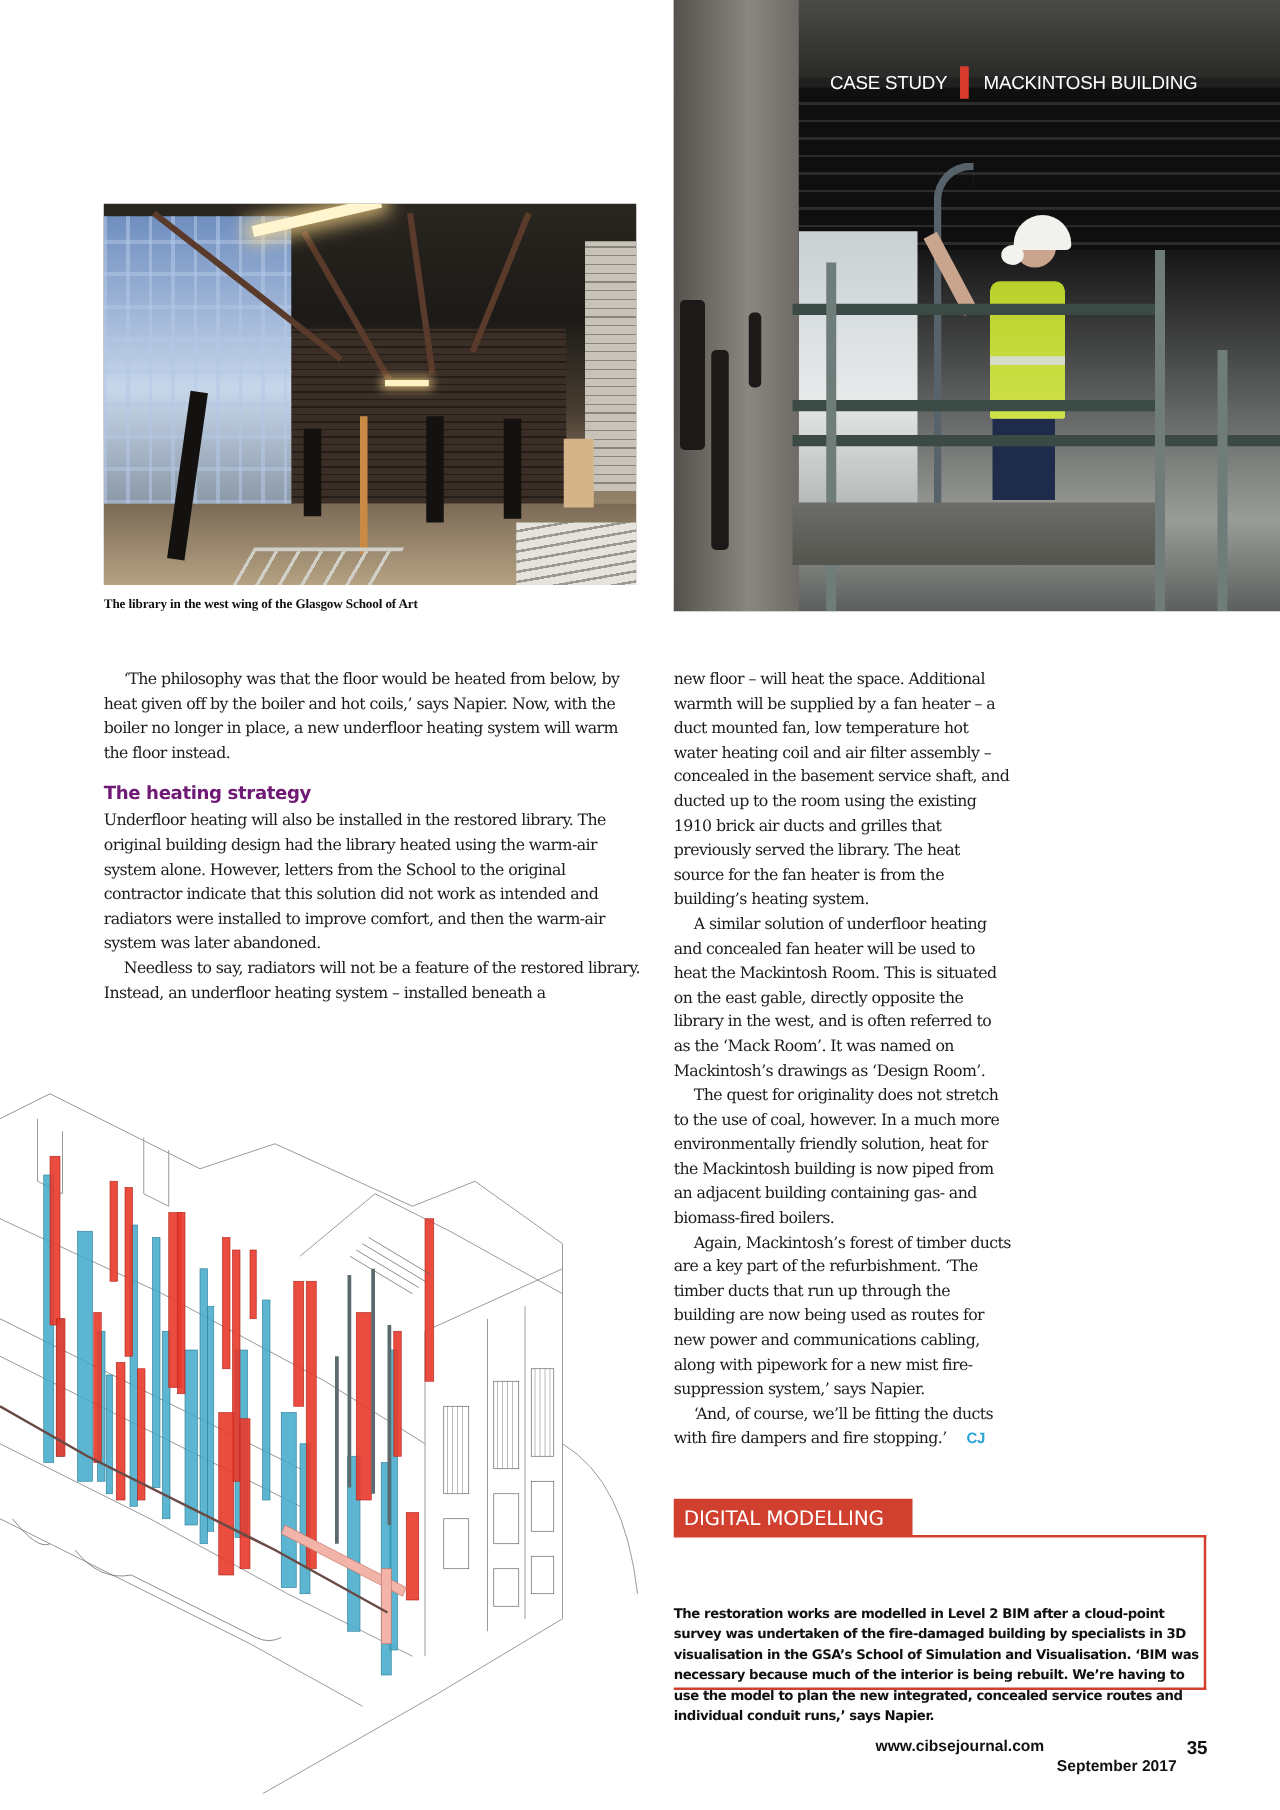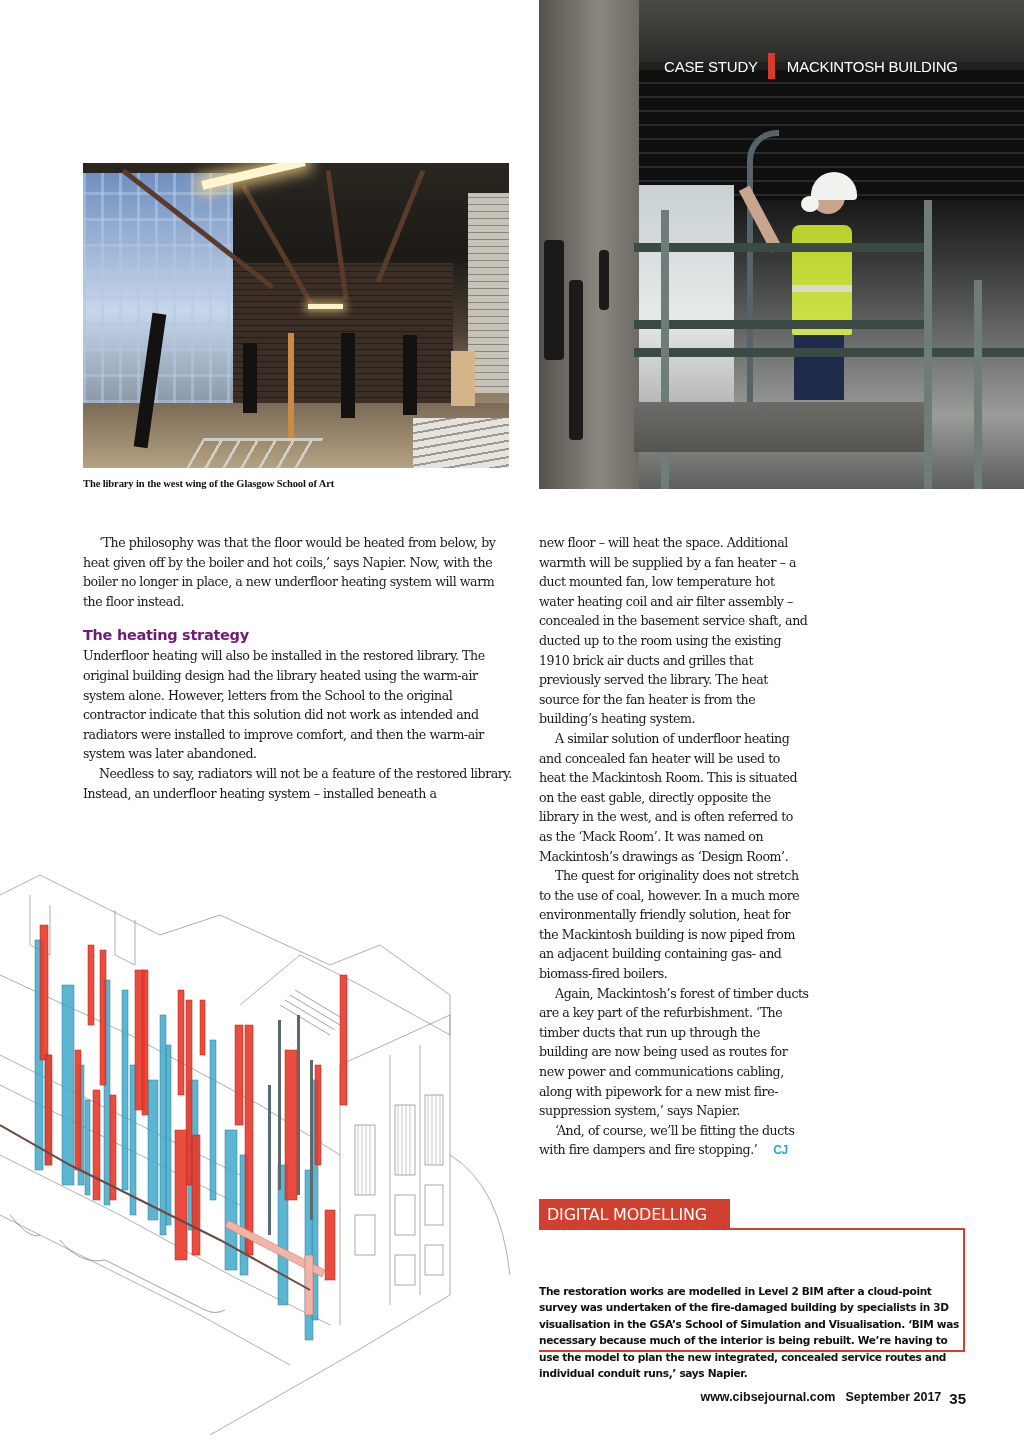--- a/index.html
+++ b/index.html
@@ -64,21 +64,21 @@
   
   .drawing { position:absolute; left:0; top:855px; width:520px; height:580px; }
 
   
   .dm-tab { position:absolute; left:539px; top:1199px; width:191px; height:30px; background:#d13f2f; color:#ffffff; font-family:"DejaVu Sans", sans-serif; font-size:16px; line-height:31px; padding-left:8px; box-sizing:border-box; letter-spacing:-0.2px; }
   .dm-box { position:absolute; left:539px; top:1228px; width:426px; height:124px; border-top:2px solid #d13f2f; border-right:2px solid #d13f2f; border-bottom:2px solid #d13f2f; box-sizing:border-box; }
   .dm-text { position:absolute; left:539px; top:1241px; width:420px; font-family:"DejaVu Sans", sans-serif; font-weight:bold; font-size:10.6px; line-height:16.4px; color:#111; letter-spacing:-0.35px;margin-top:42px; }
 
   .footer { position:absolute; right:58px; top:1390px; font-family:"Liberation Sans", sans-serif; font-weight:bold; font-size:13px; color:#111; display:flex; align-items:flex-start; }
   .footer .url { margin-right:10px; font-size:12.5px; }
-  .footer .date { margin-right:8px; font-size:12.5px; }
+  .footer .date { margin-right:8px; font-size:12.5px;margin-top:16px; }
   .footer .page { font-size:15px; }
 </style>
 </head>
 <body>
 
 <div class="hero" aria-label="Worker in hard hat and hi-vis vest on scaffolding cleaning a fire-damaged ceiling">
   <div class="ceiling-top"></div>
   <div class="beam"></div>
   <div class="window"></div>
   <div class="wall-left">

